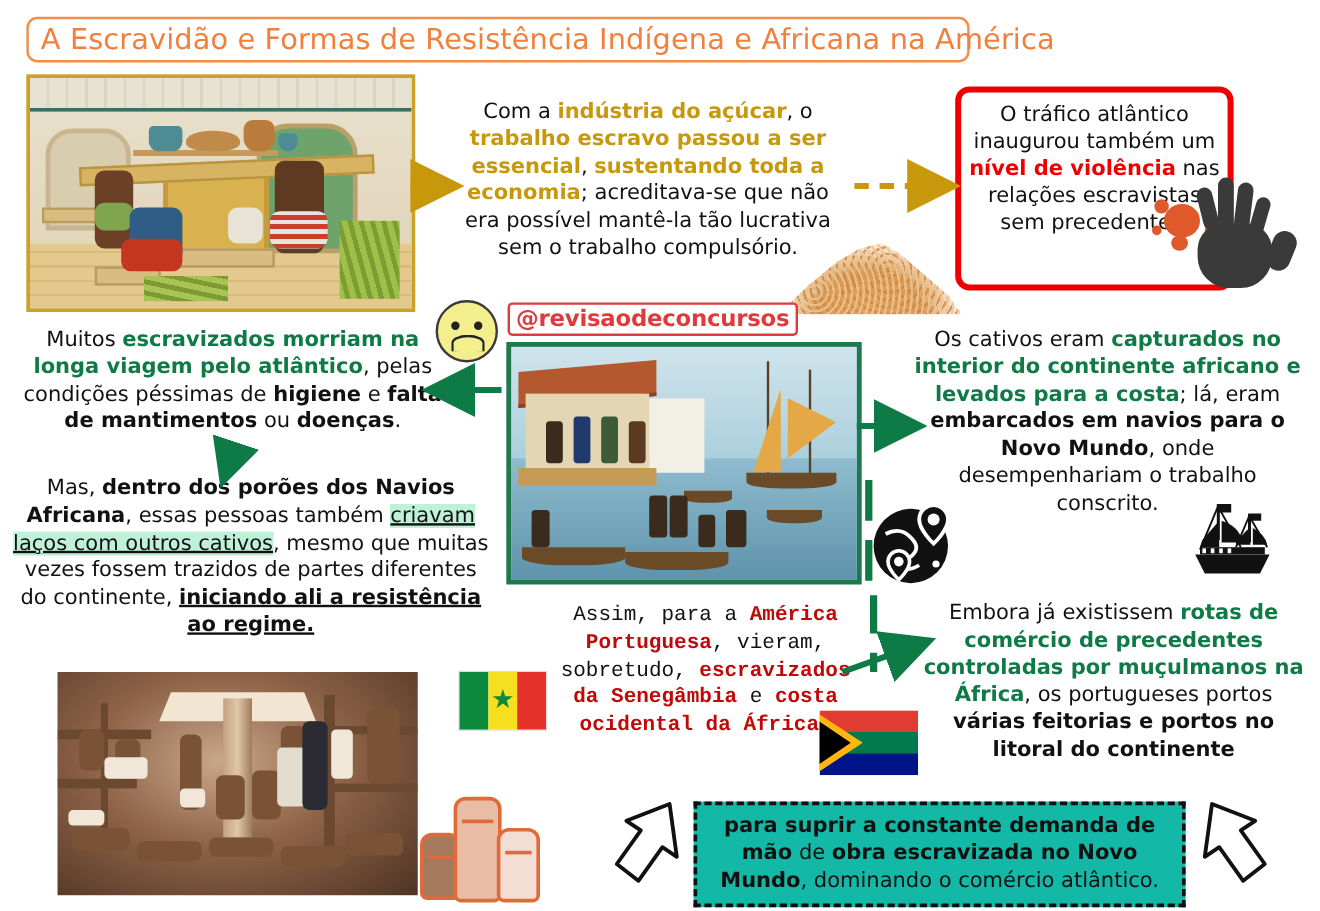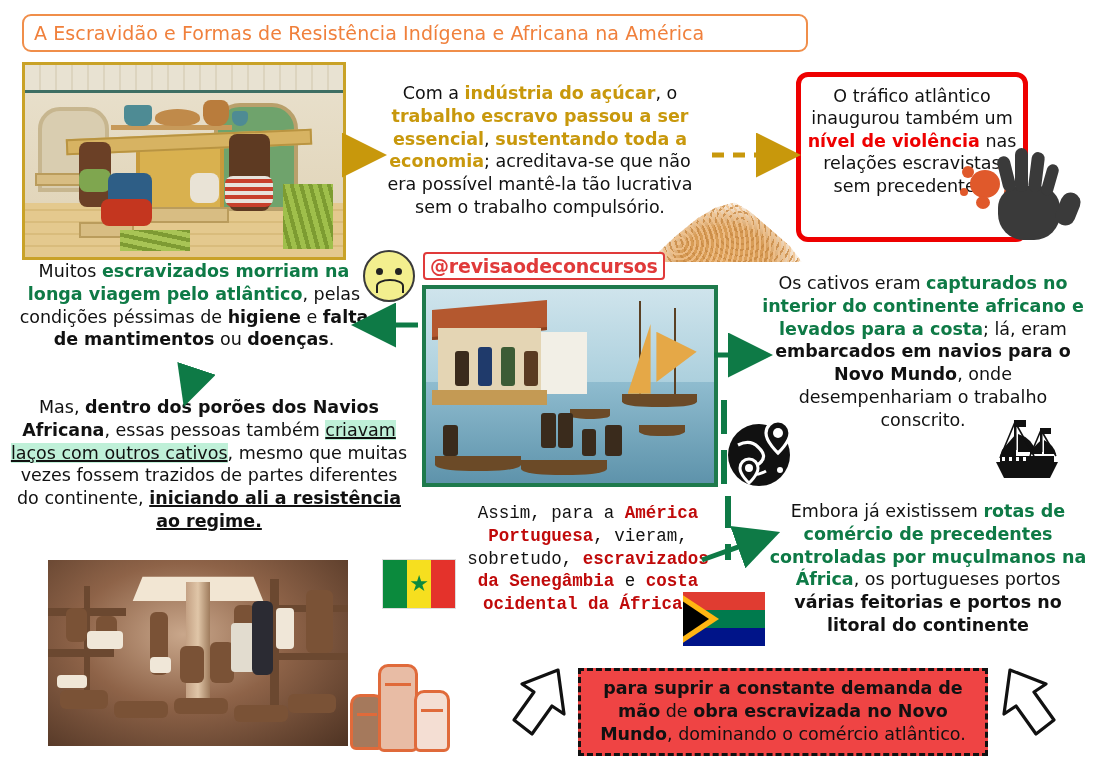--- a/index.html
+++ b/index.html
@@ -11,21 +11,21 @@
   .abs{position:absolute;}
 
   
   #header{left:0;top:0;width:1100px;height:58px;}
   #title-box{
     position:absolute;left:22px;top:14px;width:782px;height:34px;
     border:2px solid #F08E4A;border-radius:9px;background:#fff;
     display:flex;align-items:center;
   }
   #title-text{
-    color:#F0803C;font-size:19px;padding-left:10px;letter-spacing:.1px;
+    color:#F0803C;font-size:24px;padding-left:10px;letter-spacing:.1px;
     font-family:"DejaVu Sans","Liberation Sans",sans-serif;
     white-space:nowrap;
   }
   #subject-box{
     position:absolute;left:812px;top:10px;width:266px;height:42px;
     background:#F5884A;border-radius:6px 6px 12px 12px;
     display:flex;align-items:center;justify-content:center;
   }
   #subject-text{color:#ffffff;font-size:26px;font-weight:bold;letter-spacing:.5px;}
 
@@ -134,21 +134,21 @@
   #splat i{position:absolute;background:#E0592B;border-radius:50%;display:block;}
   #hand{left:988px;top:148px;width:86px;height:96px;}
   #hand .palm{position:absolute;left:10px;top:38px;width:62px;height:54px;
      background:#3A3A3A;border-radius:22px 22px 26px 26px;}
   #hand .fng{position:absolute;background:#3A3A3A;border-radius:8px;}
   #hand .thumb{position:absolute;right:-4px;top:44px;width:20px;height:34px;
      background:#3A3A3A;border-radius:10px;transform:rotate(22deg);}
 
   
   #dashbox{left:578px;top:668px;width:404px;height:82px;
-     border:3px dashed #111;background:#ef4444;}
+     border:3px dashed #111;background:#14b8a6;}
   #dashbox .t{padding:6px 8px 0 8px;font-size:17.5px;line-height:1.30;text-align:center;}
 
   
   .oarrow{position:absolute;}
   .oarrow svg{display:block;}
 
   
   #flag-senegal{left:383px;top:560px;width:72px;height:48px;display:flex;
      box-shadow:0 0 0 1px #ddd;}
   #flag-senegal .s{flex:1;height:100%;position:relative;}
@@ -306,21 +306,21 @@
 </div>
 <div id="hand" class="abs">
   <div class="palm"></div>
   <div class="fng" style="left:12px;top:8px;width:13px;height:36px;transform:rotate(-14deg);"></div>
   <div class="fng" style="left:27px;top:0px;width:13px;height:44px;"></div>
   <div class="fng" style="left:42px;top:4px;width:13px;height:40px;transform:rotate(7deg);"></div>
   <div class="fng" style="left:56px;top:16px;width:12px;height:32px;transform:rotate(16deg);"></div>
   <div class="thumb"></div>
 </div>
 
-<div class="abs tblock" id="b-passage" style="left:14px;top:260px;width:360px;text-align:center;">
+<div class="abs tblock" id="b-passage" style="left:14px;top:272px;width:360px;text-align:center;">
   <span>Muitos </span><span class="green">escravizados morriam na longa viagem pelo atlântico</span><span>, pelas condições péssimas de </span><span class="bk">higiene</span><span> e </span><span class="bk">falta de mantimentos</span><span> ou </span><span class="bk">doenças</span><span>.</span>
 </div>
 
 <div class="abs tblock" id="b-resist" style="left:10px;top:396px;width:398px;">
   <span>Mas, </span><span class="bk">dentro dos porões dos Navios Africana</span><span>, essas pessoas também </span><span class="hl">criavam laços com outros cativos</span><span>, mesmo que muitas vezes fossem trazidos de partes diferentes do continente, </span><span class="ul">iniciando ali a resistência ao regime.</span>
 </div>
 
 <div class="abs tblock" id="b-capture" style="left:758px;top:272px;width:330px;">
   <span>Os cativos eram </span><span class="green">capturados no interior do continente africano e levados para a costa</span><span>; lá, eram </span><span class="bk">embarcados em navios para o Novo Mundo</span><span>, onde desempenhariam o trabalho conscrito.</span>
 </div>

